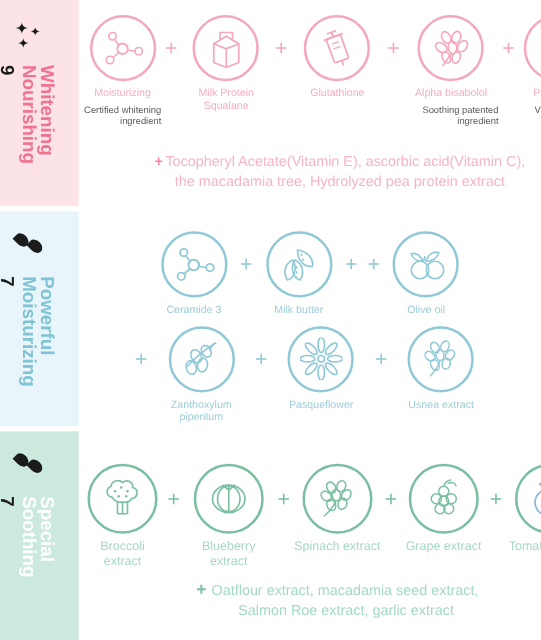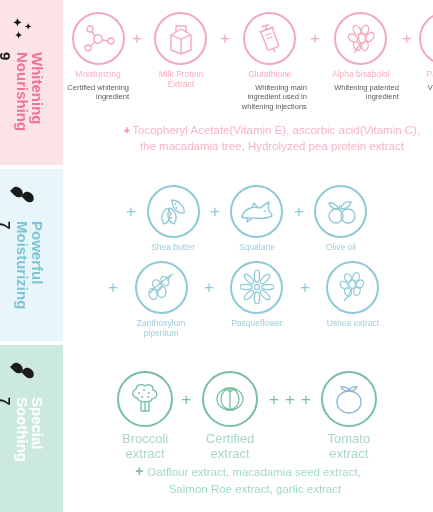--- a/index.html
+++ b/index.html
@@ -97,21 +97,21 @@
   .pinkbanner .bplus{color:#f4889f;font-weight:bold;margin-right:2px;}
 
   
   .blue .circ{width:53px;height:53px;border:2.5px solid #8fc9d6;}
   .blue .plus{color:#8fc9d6;margin:18px 4px 0 4px;}
   .blue .nm{font-size:8.5px;color:#9ecdd8;}
 
   
   .green .circ{width:56px;height:56px;border:2.5px solid #79bfa0;}
   .green .plus{color:#79bfa0;margin:20px 3px 0 3px;}
-  .green .nm{font-size:13px;color:#a8d8c4;}
+  .green .nm{font-size:10px;color:#a8d8c4;}
 
   .greenbanner{
     position:absolute;left:0;right:0;bottom:14px;
     text-align:center;color:#a3d9c3;font-size:11.5px;line-height:1.45;
   }
   .greenbanner .bplus{color:#79c2a3;font-weight:bold;margin-right:4px;font-size:14px;}
 
   svg{display:block;}
 </style>
 </head>
@@ -156,62 +156,61 @@
 
         <div class="item" style="width:72px;">
           <div class="circ">
             <svg width="28" height="32" viewBox="0 0 28 32">
               <path d="M4 12 L14 6 L24 12 L24 27 L14 31 L4 27 Z" fill="none" stroke="#f4a8bb" stroke-width="1.4" stroke-linejoin="round"></path>
               <path d="M4 12 L14 16 L24 12" fill="none" stroke="#f4a8bb" stroke-width="1.3"></path>
               <line x1="14" y1="16" x2="14" y2="31" stroke="#f4a8bb" stroke-width="1.3"></line>
               <path d="M9 9 L9 3 L19 3 L19 9" fill="none" stroke="#f4a8bb" stroke-width="1.3" stroke-linejoin="round"></path>
             </svg>
           </div>
-          <div class="nm">Milk Protein Extract</div>
+          <div class="nm">Milk Protein Squalane</div>
         </div>
 
         <div class="plus">+</div>
 
         <div class="item" style="width:74px;">
           <div class="circ">
             <svg width="30" height="32" viewBox="0 0 30 32">
               <g transform="rotate(-20 15 16)">
                 <rect x="9" y="6" width="12" height="20" rx="1.5" fill="none" stroke="#f4a8bb" stroke-width="1.4"></rect>
                 <line x1="7" y1="6" x2="23" y2="6" stroke="#f4a8bb" stroke-width="1.4"></line>
                 <line x1="15" y1="2" x2="15" y2="6" stroke="#f4a8bb" stroke-width="1.4"></line>
                 <line x1="11" y1="2" x2="19" y2="2" stroke="#f4a8bb" stroke-width="1.4"></line>
                 <line x1="12" y1="11" x2="18" y2="11" stroke="#f4a8bb" stroke-width="1"></line>
                 <line x1="12" y1="15" x2="18" y2="15" stroke="#f4a8bb" stroke-width="1"></line>
                 <line x1="15" y1="26" x2="15" y2="30" stroke="#f4a8bb" stroke-width="1.4"></line>
               </g>
             </svg>
           </div>
           <div class="nm">Glutathione</div>
-          <div class="dsc">Whitening main ingredient used in whitening injections</div>
         </div>
 
         <div class="plus">+</div>
 
         <div class="item" style="width:76px;">
           <div class="circ">
             <svg width="34" height="32" viewBox="0 0 34 32">
               <g fill="none" stroke="#f4a8bb" stroke-width="1.3">
                 <ellipse cx="13" cy="7" rx="3.4" ry="5" transform="rotate(-30 13 7)"></ellipse>
                 <ellipse cx="21" cy="7" rx="3.4" ry="5" transform="rotate(20 21 7)"></ellipse>
                 <ellipse cx="9" cy="15" rx="3.4" ry="5" transform="rotate(-55 9 15)"></ellipse>
                 <ellipse cx="18" cy="15" rx="3.4" ry="5" transform="rotate(-5 18 15)"></ellipse>
                 <ellipse cx="26" cy="14" rx="3.4" ry="5" transform="rotate(35 26 14)"></ellipse>
                 <ellipse cx="13" cy="23" rx="3.2" ry="4.6" transform="rotate(-25 13 23)"></ellipse>
                 <ellipse cx="21" cy="23" rx="3.2" ry="4.6" transform="rotate(15 21 23)"></ellipse>
                 <path d="M17 20 C14 24 12 27 10 30"></path>
               </g>
             </svg>
           </div>
           <div class="nm">Alpha bisabolol</div>
-          <div class="dsc">Whitening patented ingredient</div>
+          <div class="dsc">Soothing patented ingredient</div>
         </div>
 
         <div class="plus">+</div>
 
         <div class="item" style="width:62px;">
           <div class="circ">
             <svg width="32" height="32" viewBox="0 0 32 32">
               <g fill="none" stroke="#f4a8bb" stroke-width="1.2">
                 <line x1="16" y1="6" x2="16" y2="27"></line>
                 <ellipse cx="16" cy="8" rx="2.6" ry="3.4"></ellipse>
@@ -255,53 +254,54 @@
         <span class="vline" style="left:46px;top:52px;">Powerful</span>
         <span class="vline" style="left:31px;top:52px;">Moisturizing</span>
         <span class="vnum" style="left:14px;top:52px;">7</span>
       </div>
     </div>
 
     <div class="content">
 
       <div class="row" style="padding:16px 6px 0 6px;">
 
+        <div class="item" style="width:66px;">
+          <div class="circ">
+            <svg width="34" height="30" viewBox="0 0 34 30">
+              <circle cx="17" cy="15" r="4.2" fill="none" stroke="#8fc9d6" stroke-width="1.6"></circle>
+              <circle cx="9" cy="5" r="3" fill="none" stroke="#8fc9d6" stroke-width="1.4"></circle>
+              <circle cx="7" cy="24" r="3" fill="none" stroke="#8fc9d6" stroke-width="1.4"></circle>
+              <circle cx="30" cy="17" r="3" fill="none" stroke="#8fc9d6" stroke-width="1.4"></circle>
+              <line x1="14" y1="12" x2="11" y2="8" stroke="#8fc9d6" stroke-width="1.4"></line>
+              <line x1="14" y1="18" x2="9.5" y2="22" stroke="#8fc9d6" stroke-width="1.4"></line>
+              <line x1="21" y1="16" x2="27" y2="17" stroke="#8fc9d6" stroke-width="1.4"></line>
+            </svg>
+          </div>
+          <div class="nm">Ceramide 3</div>
+        </div>
 
         <div class="plus">+</div>
 
         <div class="item" style="width:66px;">
           <div class="circ">
             <svg width="34" height="32" viewBox="0 0 34 32">
               <g fill="none" stroke="#8fc9d6" stroke-width="1.3">
                 <path d="M16 4 C24 5 29 11 28 17 C22 18 16 13 16 4 Z"></path>
                 <path d="M14 12 C20 15 22 22 18 28 C12 26 10 18 14 12 Z"></path>
                 <path d="M12 12 C6 15 4 22 8 28 C14 26 16 18 12 12 Z"></path>
                 <path d="M19 7 C19.5 9 20 11 21 13" stroke-dasharray="2 2"></path>
                 <path d="M15 17 C15.5 20 15.5 23 15 26" stroke-dasharray="2 2"></path>
               </g>
             </svg>
           </div>
-          <div class="nm">Shea butter</div>
-        </div>
-
-        <div class="plus">+</div>
-
-        <div class="item" style="width:66px;">
-          <div class="circ">
-            <svg width="38" height="26" viewBox="0 0 38 26">
-              <g fill="none" stroke="#8fc9d6" stroke-width="1.4" stroke-linejoin="round">
-                <path d="M4 18 C6 10 14 7 22 9 C26 6 29 4 31 3 C30 7 30 10 31 12 C33 14 34 16 34 17 C30 19 24 20 18 19 C13 19 8 20 4 18 Z"></path>
-                <path d="M14 9 L16 4 L20 9"></path>
-                <path d="M10 19 L9 23 L14 20"></path>
-                <circle cx="27" cy="12" r="0.9" fill="#8fc9d6" stroke="none"></circle>
-              </g>
-            </svg>
-          </div>
-          <div class="nm">Squalane</div>
-        </div>
+          <div class="nm">Milk butter</div>
+        </div>
+
+        <div class="plus">+</div>
+
 
         <div class="plus">+</div>
 
         <div class="item" style="width:66px;">
           <div class="circ">
             <svg width="34" height="32" viewBox="0 0 34 32">
               <g fill="none" stroke="#8fc9d6" stroke-width="1.3">
                 <circle cx="12" cy="20" r="7"></circle>
                 <circle cx="24" cy="20" r="7"></circle>
                 <path d="M14 12 C12 8 8 6 5 7 C6 11 10 13 14 13 Z"></path>
@@ -426,28 +426,62 @@
             <svg width="34" height="34" viewBox="0 0 34 34">
               <g fill="none" stroke="#79bfa0" stroke-width="1.3">
                 <ellipse cx="17" cy="17" rx="13" ry="11"></ellipse>
                 <ellipse cx="17" cy="17" rx="9" ry="10.5"></ellipse>
                 <line x1="17" y1="6" x2="17" y2="28"></line>
                 <path d="M17 10 L12 6 M17 10 L22 6"></path>
                 <path d="M13 28 L21 28"></path>
               </g>
             </svg>
           </div>
-          <div class="nm">Certified extract</div>
-        </div>
-
-        <div class="plus">+</div>
-
-
-        <div class="plus">+</div>
-
+          <div class="nm">Blueberry extract</div>
+        </div>
+
+        <div class="plus">+</div>
+
+        <div class="item" style="width:70px;">
+          <div class="circ">
+            <svg width="36" height="32" viewBox="0 0 36 32">
+              <g fill="none" stroke="#79bfa0" stroke-width="1.2">
+                <ellipse cx="13" cy="7" rx="3.4" ry="4.6" transform="rotate(-30 13 7)"></ellipse>
+                <ellipse cx="21" cy="6" rx="3.4" ry="4.6" transform="rotate(20 21 6)"></ellipse>
+                <ellipse cx="9" cy="14" rx="3.4" ry="4.6" transform="rotate(-50 9 14)"></ellipse>
+                <ellipse cx="17" cy="13" rx="3.4" ry="4.6" transform="rotate(-5 17 13)"></ellipse>
+                <ellipse cx="25" cy="13" rx="3.4" ry="4.6" transform="rotate(35 25 13)"></ellipse>
+                <ellipse cx="13" cy="21" rx="3.4" ry="4.6" transform="rotate(-25 13 21)"></ellipse>
+                <ellipse cx="22" cy="20" rx="3.4" ry="4.6" transform="rotate(15 22 20)"></ellipse>
+                <path d="M17 18 C14 23 11 27 7 30"></path>
+              </g>
+            </svg>
+          </div>
+          <div class="nm">Spinach extract</div>
+        </div>
+
+        <div class="plus">+</div>
+
+        <div class="item" style="width:68px;">
+          <div class="circ">
+            <svg width="34" height="34" viewBox="0 0 34 34">
+              <g fill="none" stroke="#79bfa0" stroke-width="1.2">
+                <circle cx="17" cy="11" r="4"></circle>
+                <circle cx="11" cy="17" r="4"></circle>
+                <circle cx="23" cy="17" r="4"></circle>
+                <circle cx="17" cy="19" r="4"></circle>
+                <circle cx="14" cy="25" r="4"></circle>
+                <circle cx="21" cy="25" r="4"></circle>
+                <path d="M17 7 C18 4 20 2 23 2"></path>
+                <path d="M20 5 C23 3 26 4 27 7"></path>
+              </g>
+            </svg>
+          </div>
+          <div class="nm">Grape extract</div>
+        </div>
 
         <div class="plus">+</div>
 
         <div class="item" style="width:70px;">
           <div class="circ">
             <svg width="34" height="32" viewBox="0 0 34 32">
               <g fill="none" stroke="#8fb8d6" stroke-width="1.4">
                 <ellipse cx="17" cy="19" rx="12" ry="11"></ellipse>
                 <path d="M17 8 L17 5"></path>
                 <path d="M17 8 C13 8 10 6 9 4 C13 3 16 5 17 8 Z"></path>

